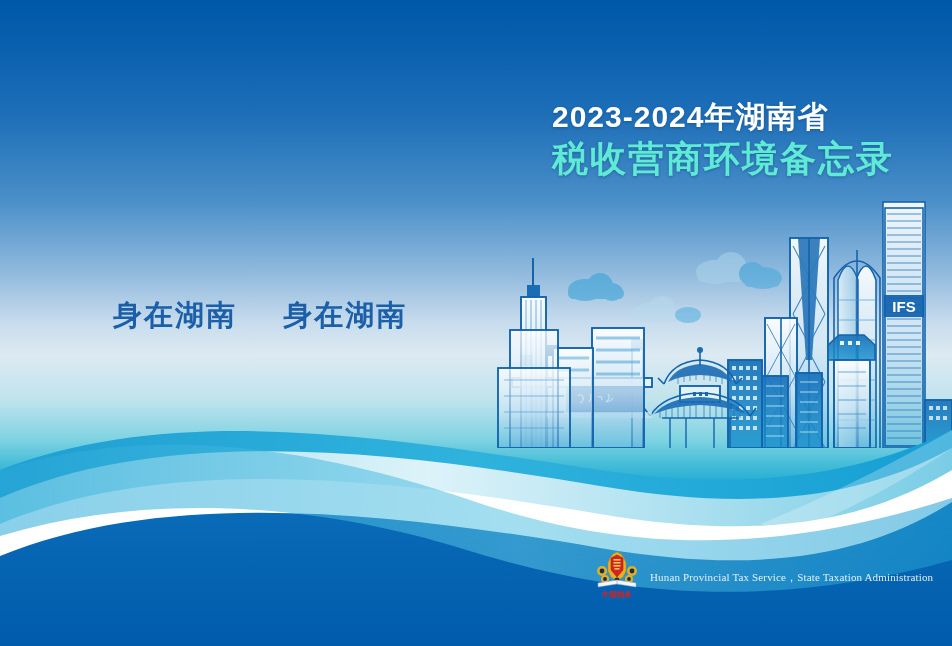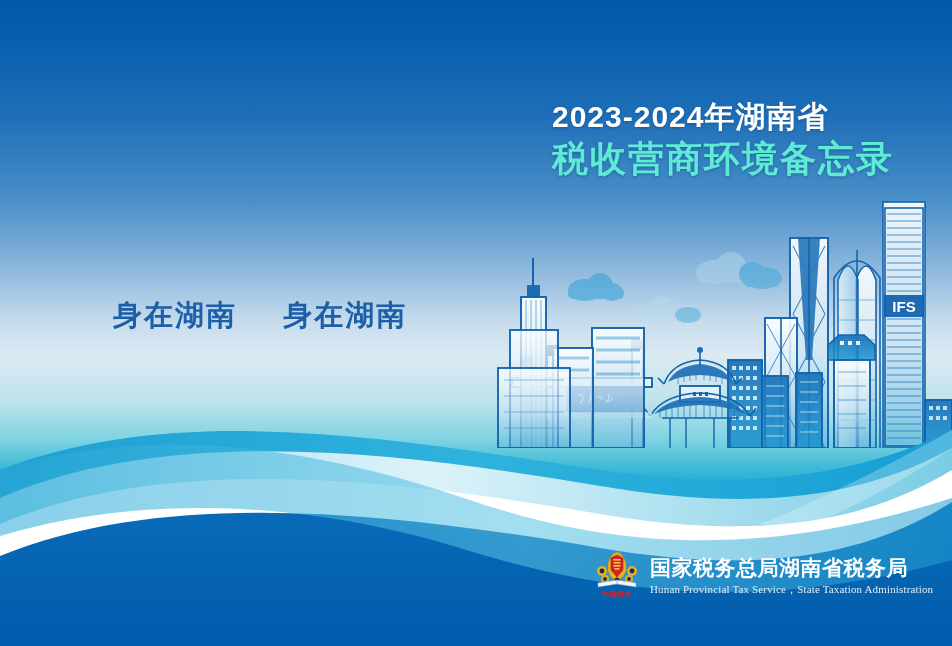--- a/index.html
+++ b/index.html
@@ -570,18 +570,17 @@
         </g>
 
         <path d="M5,34 L24,31 L43,34 L43,38 L24,35 L5,38 Z" fill="#f3f7fb" stroke="#8aa3c0" stroke-width="0.5"></path>
         <path d="M24,31 L24,35" stroke="#8aa3c0" stroke-width="0.6"></path>
 
         <text x="24" y="48" font-family="'Liberation Sans',sans-serif" font-size="7.5" fill="#d42323" text-anchor="middle" font-weight="bold">中国税务</text>
       </svg>
     </div>
 
     <div class="org-text">
-      <div class="org-cn">国家税务总局湖南省税务局</div>
       <div class="org-en">Hunan Provincial Tax Service，State Taxation Administration</div>
     </div>
   </div>
 
 </div>
 
 </body></html>

